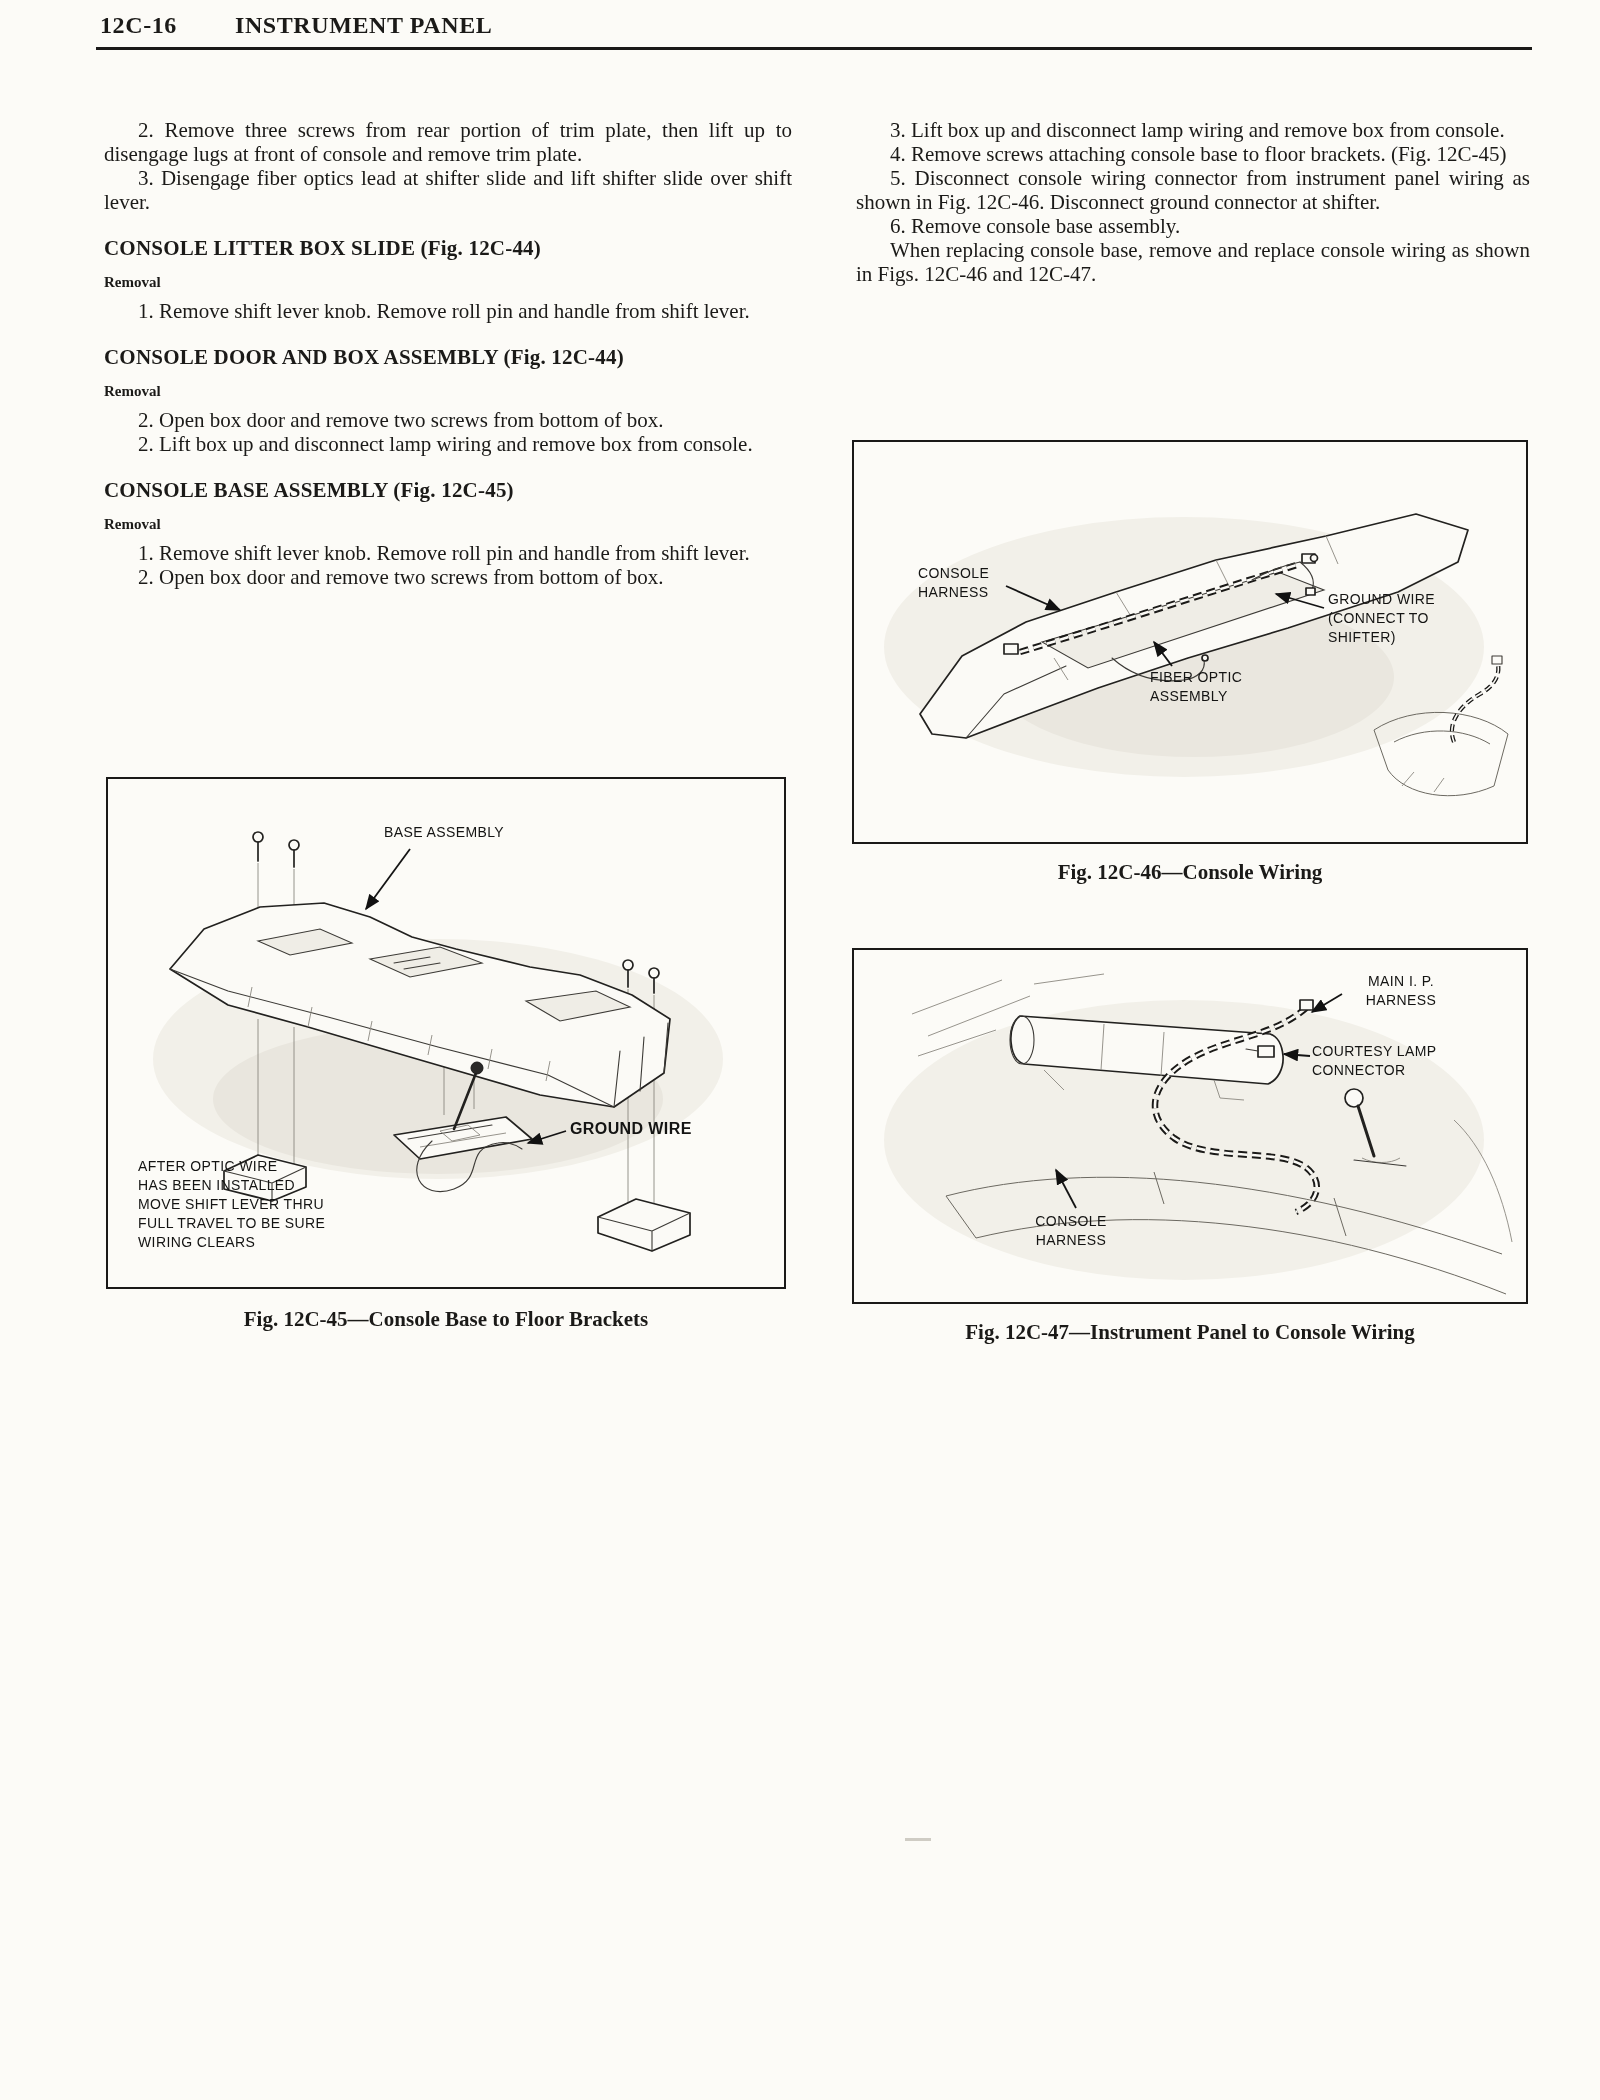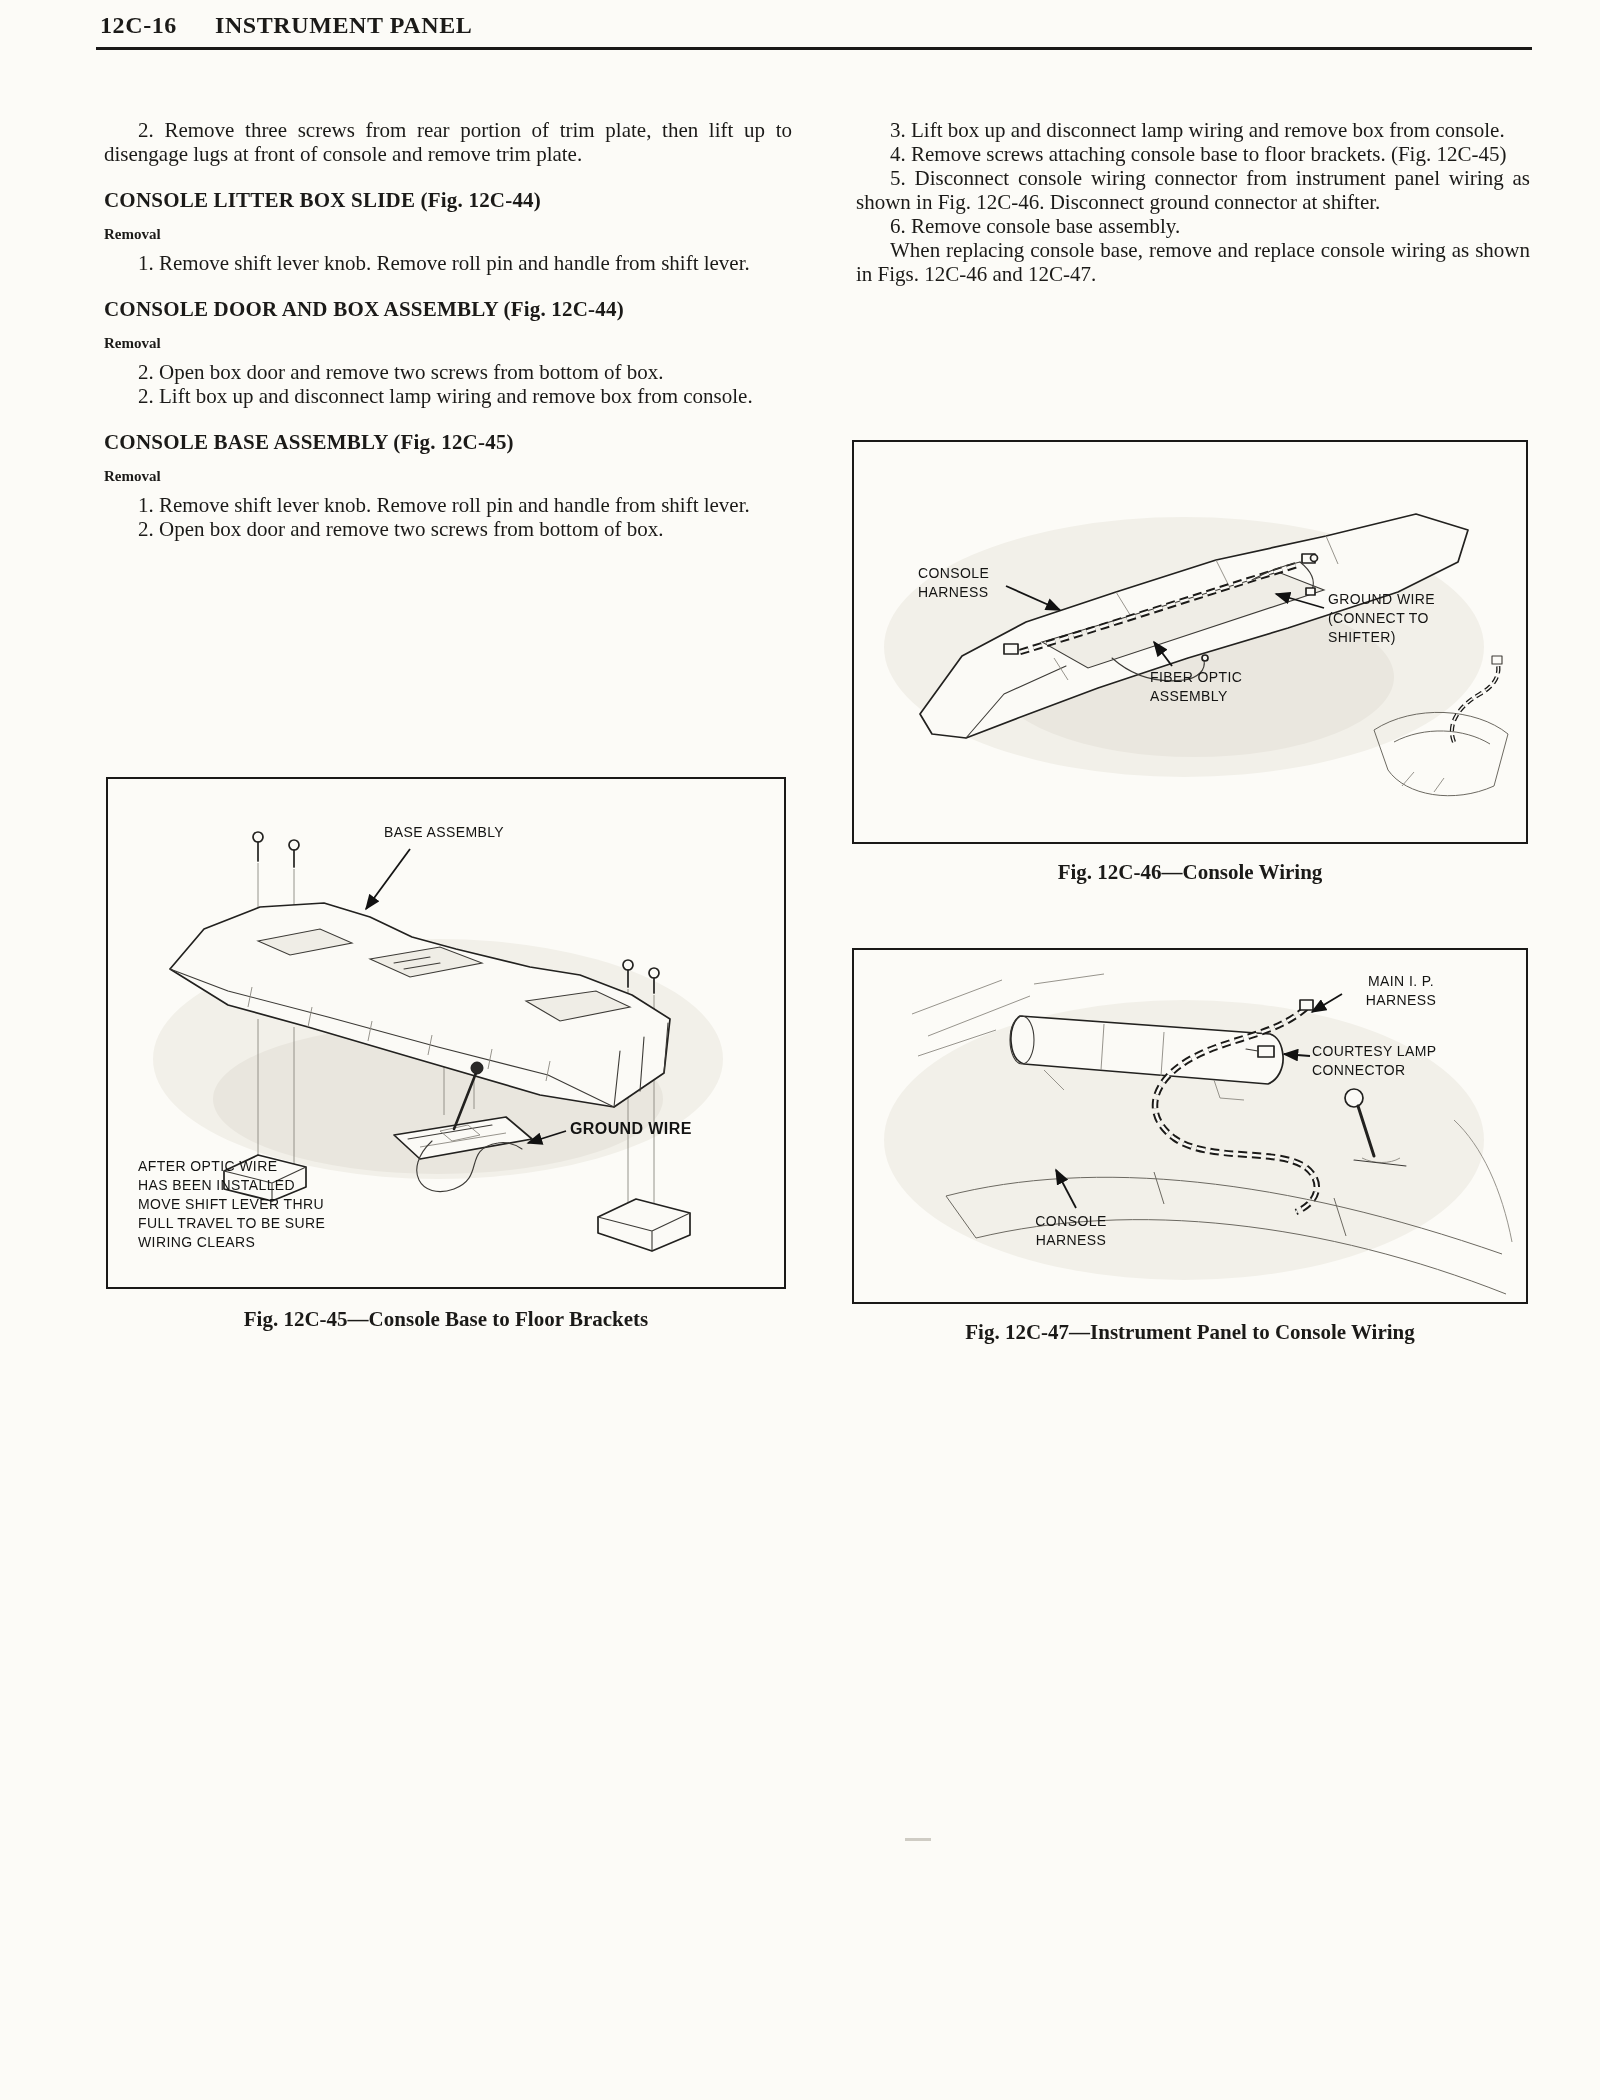--- a/index.html
+++ b/index.html
@@ -1,21 +1,21 @@
 <!DOCTYPE html>
 <html><head>
 <meta charset="utf-8">
 <style>
   html,body{margin:0;padding:0;background:#d9d6d0;}
   .page{position:relative;width:1600px;height:2100px;margin:0 auto;background:#fcfbf7;
         font-family:"Liberation Serif", serif;color:#1b1a18;overflow:hidden;}
 
   
   .page-header{position:absolute;top:12px;left:100px;font-weight:bold;font-size:24px;letter-spacing:.6px;}
-  .page-num{margin-right:38px;}
+  .page-num{margin-right:58px;}
   .header-rule{position:absolute;top:47px;left:96px;width:1436px;height:3px;background:#1a1918;}
 
   
   .col{position:absolute;top:118px;font-size:21px;line-height:24px;text-align:justify;}
   .col-left{left:104px;width:688px;}
   .col-right{left:856px;width:674px;}
   .step{margin:0;text-indent:34px;}
   .sec-heading{font-size:21px;font-weight:bold;margin:22px 0 10px;letter-spacing:.2px;text-align:left;}
   .sub-heading{font-size:15px;font-weight:bold;margin:0 0 5px;text-align:left;}
 
@@ -59,20 +59,21 @@
 
 <div class="page">
 
   <header class="page-header">
     <span class="page-num">12C-16</span><span class="page-title">INSTRUMENT PANEL</span>
   </header>
   <div class="header-rule"></div>
 
   <section class="col col-left">
     <p class="step">2. Remove three screws from rear portion of trim plate, then lift up to disengage lugs at front of console and remove trim plate.</p>
+    <p class="step">3. Disengage fiber optics lead at shifter slide and lift shifter slide over shift lever.</p>
 
     <h2 class="sec-heading">CONSOLE LITTER BOX SLIDE (Fig. 12C-44)</h2>
     <h3 class="sub-heading">Removal</h3>
     <p class="step">1. Remove shift lever knob. Remove roll pin and handle from shift lever.</p>
 
     <h2 class="sec-heading">CONSOLE DOOR AND BOX ASSEMBLY (Fig. 12C-44)</h2>
     <h3 class="sub-heading">Removal</h3>
     <p class="step">2. Open box door and remove two screws from bottom of box.</p>
     <p class="step">2. Lift box up and disconnect lamp wiring and remove box from console.</p>
 

